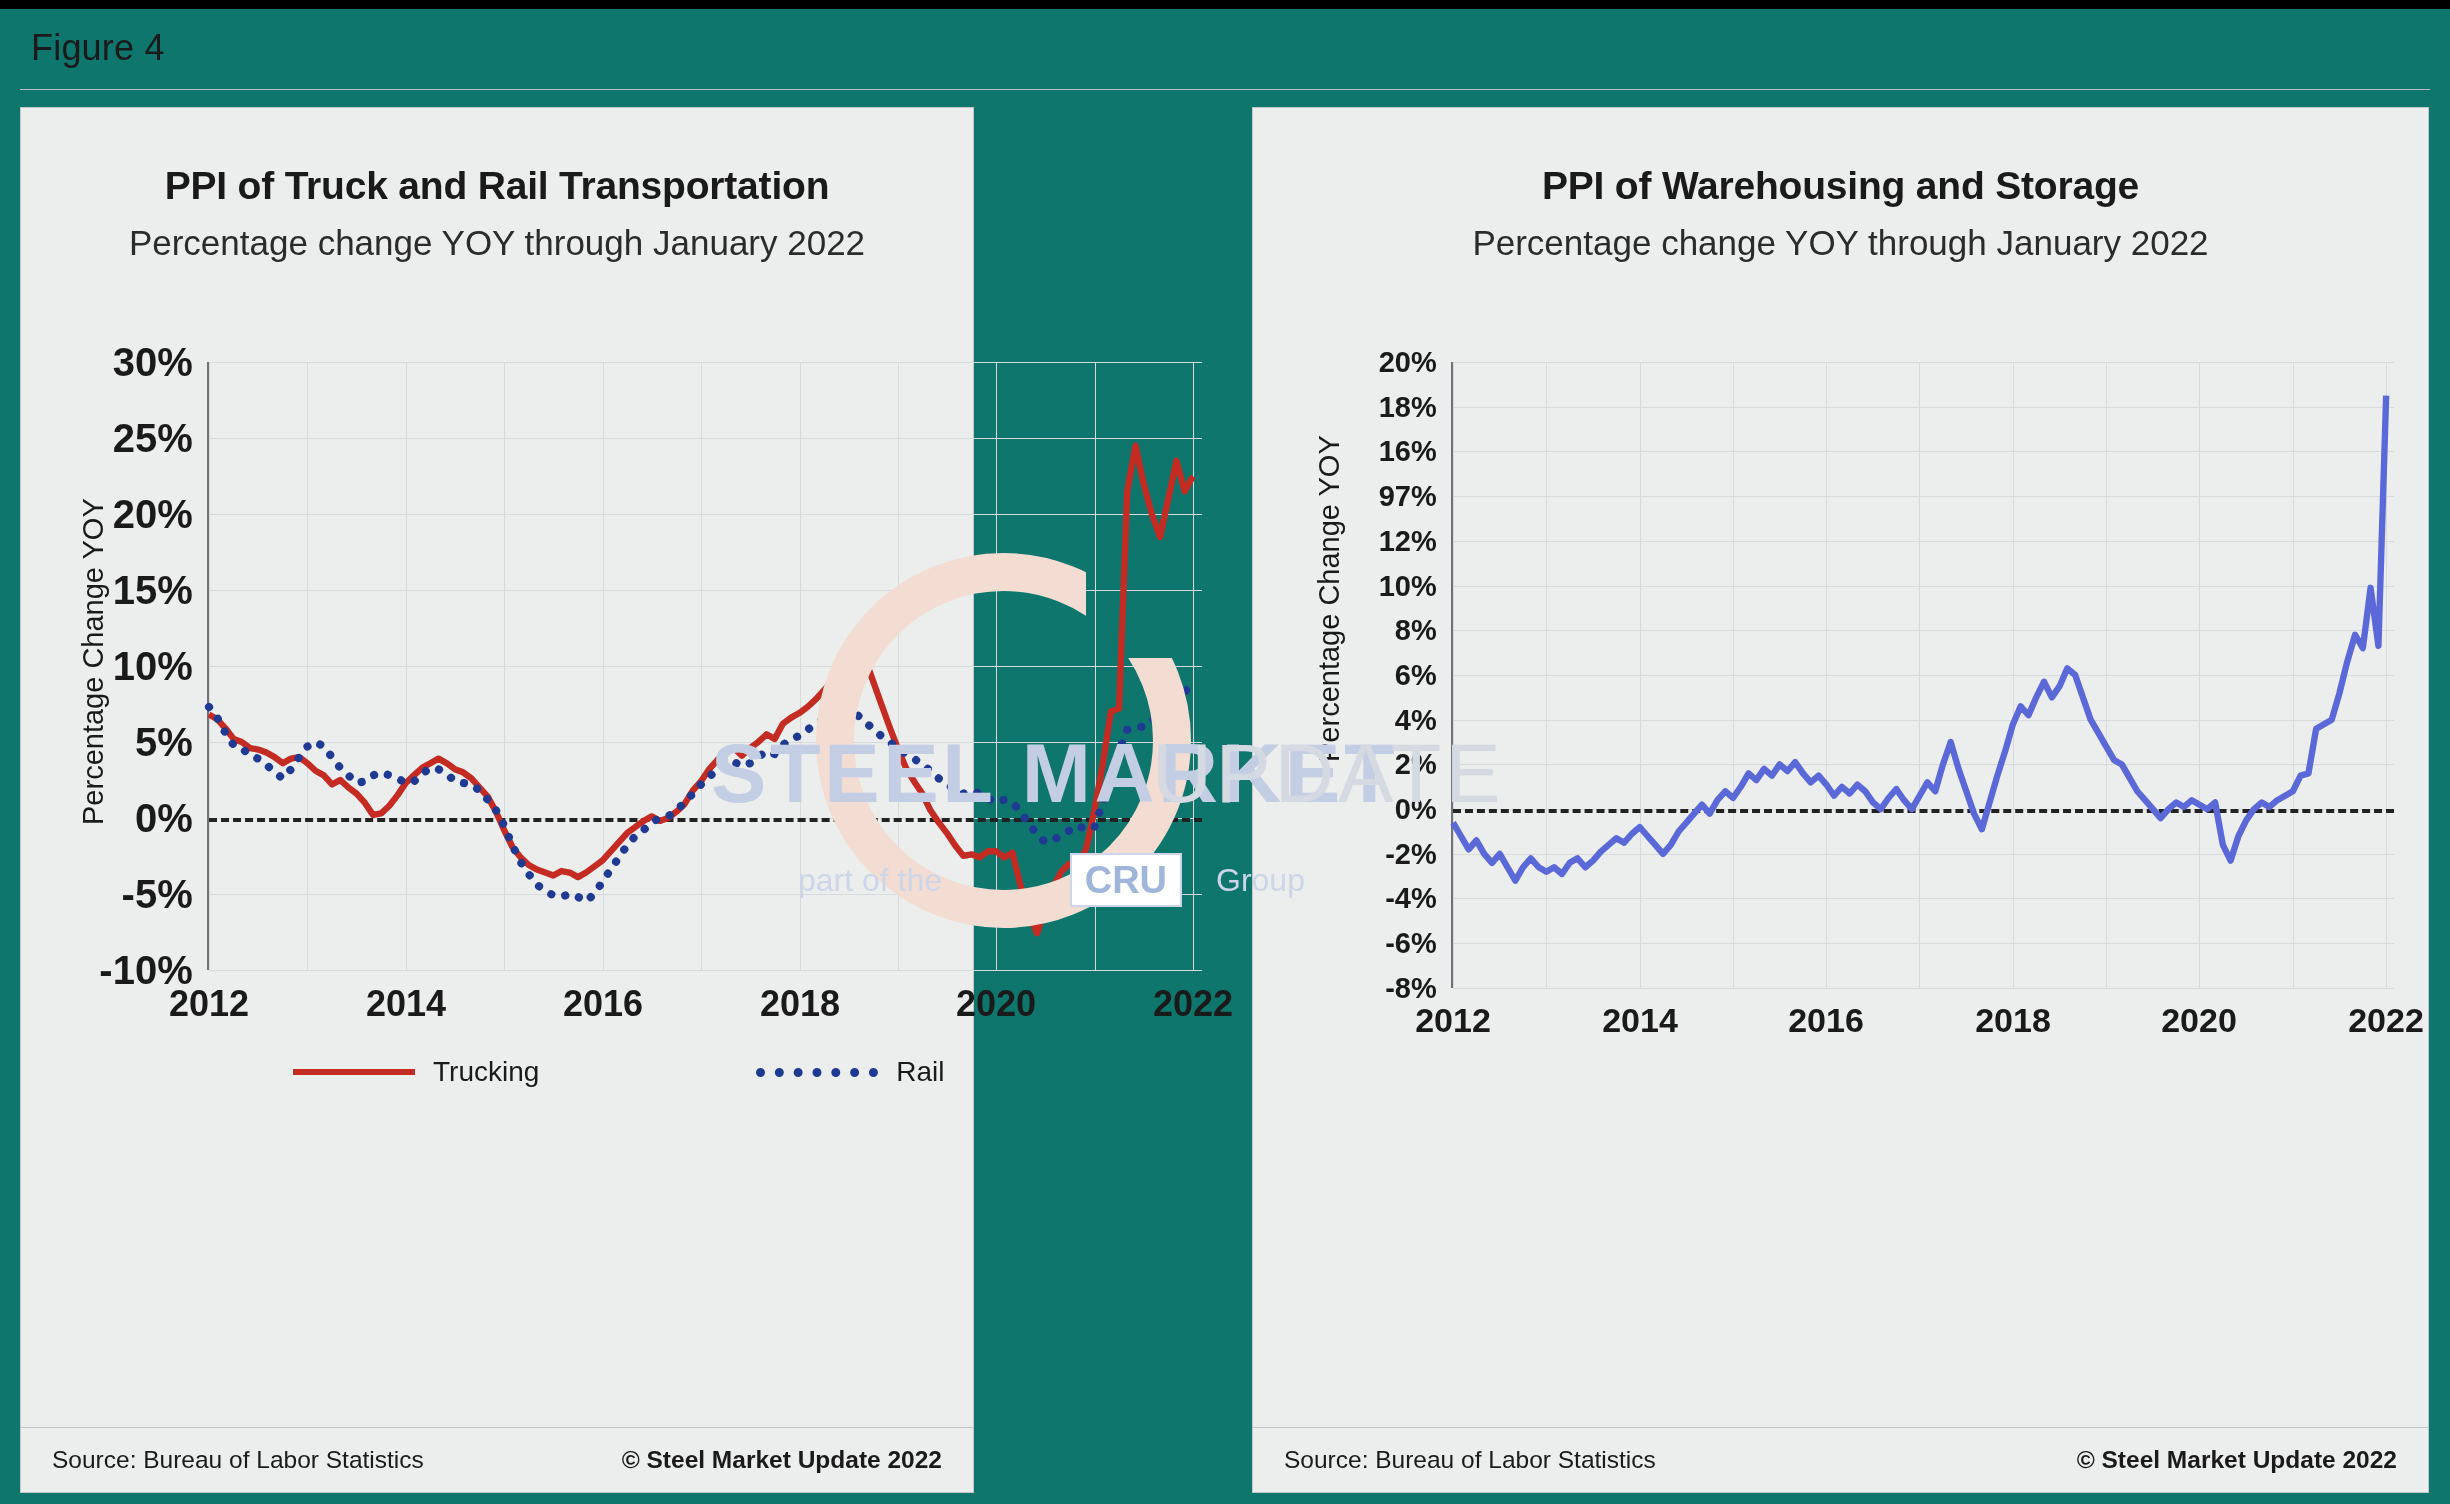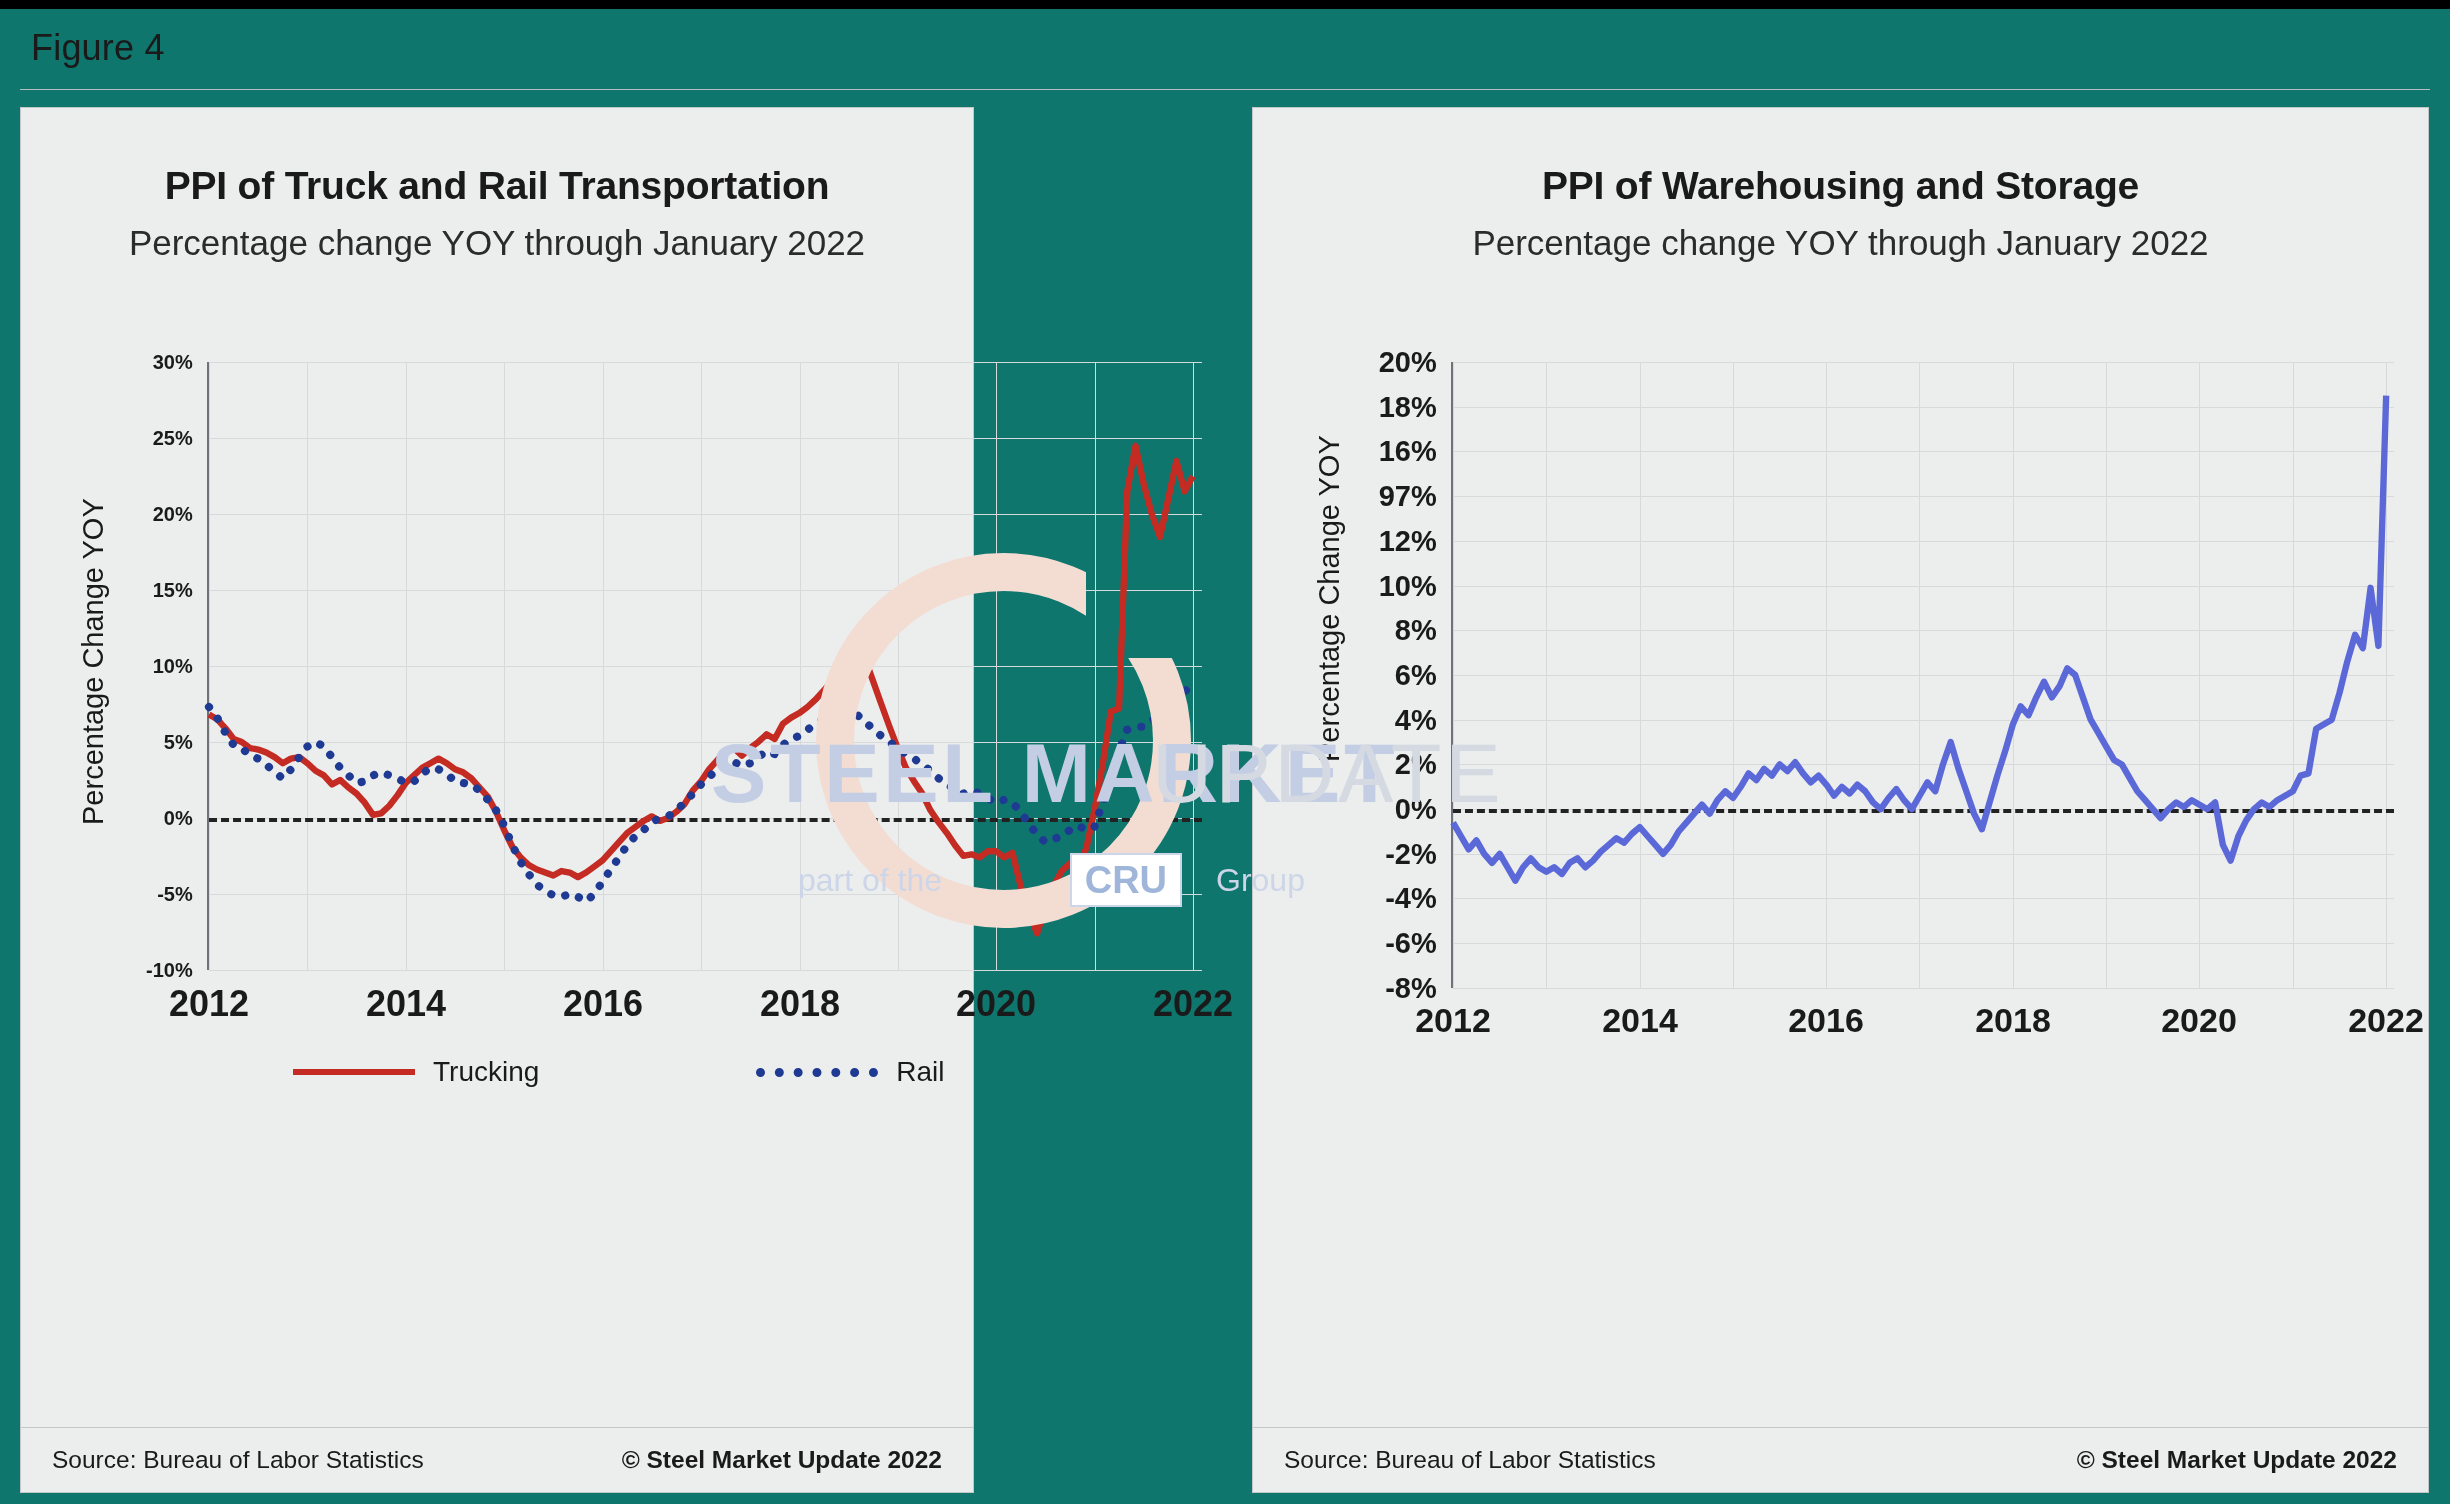--- a/index.html
+++ b/index.html
@@ -103,21 +103,21 @@
     left: 0; right: 0;
     height: 0;
     border-top: 4.5px dashed #222222;
   }
 
   .ytick {
     position: absolute;
     right: 100%;
     margin-right: 16.3px;
     transform: translateY(-50%);
-    font-size: 20px;
+    font-size: 40px;
     font-weight: bold;
     color: #1a1a1a;
     white-space: nowrap;
   }
   .ytick-r {
     position: absolute;
     right: 100%;
     margin-right: 16.3px;
     transform: translateY(-50%);
     font-size: 29px;

